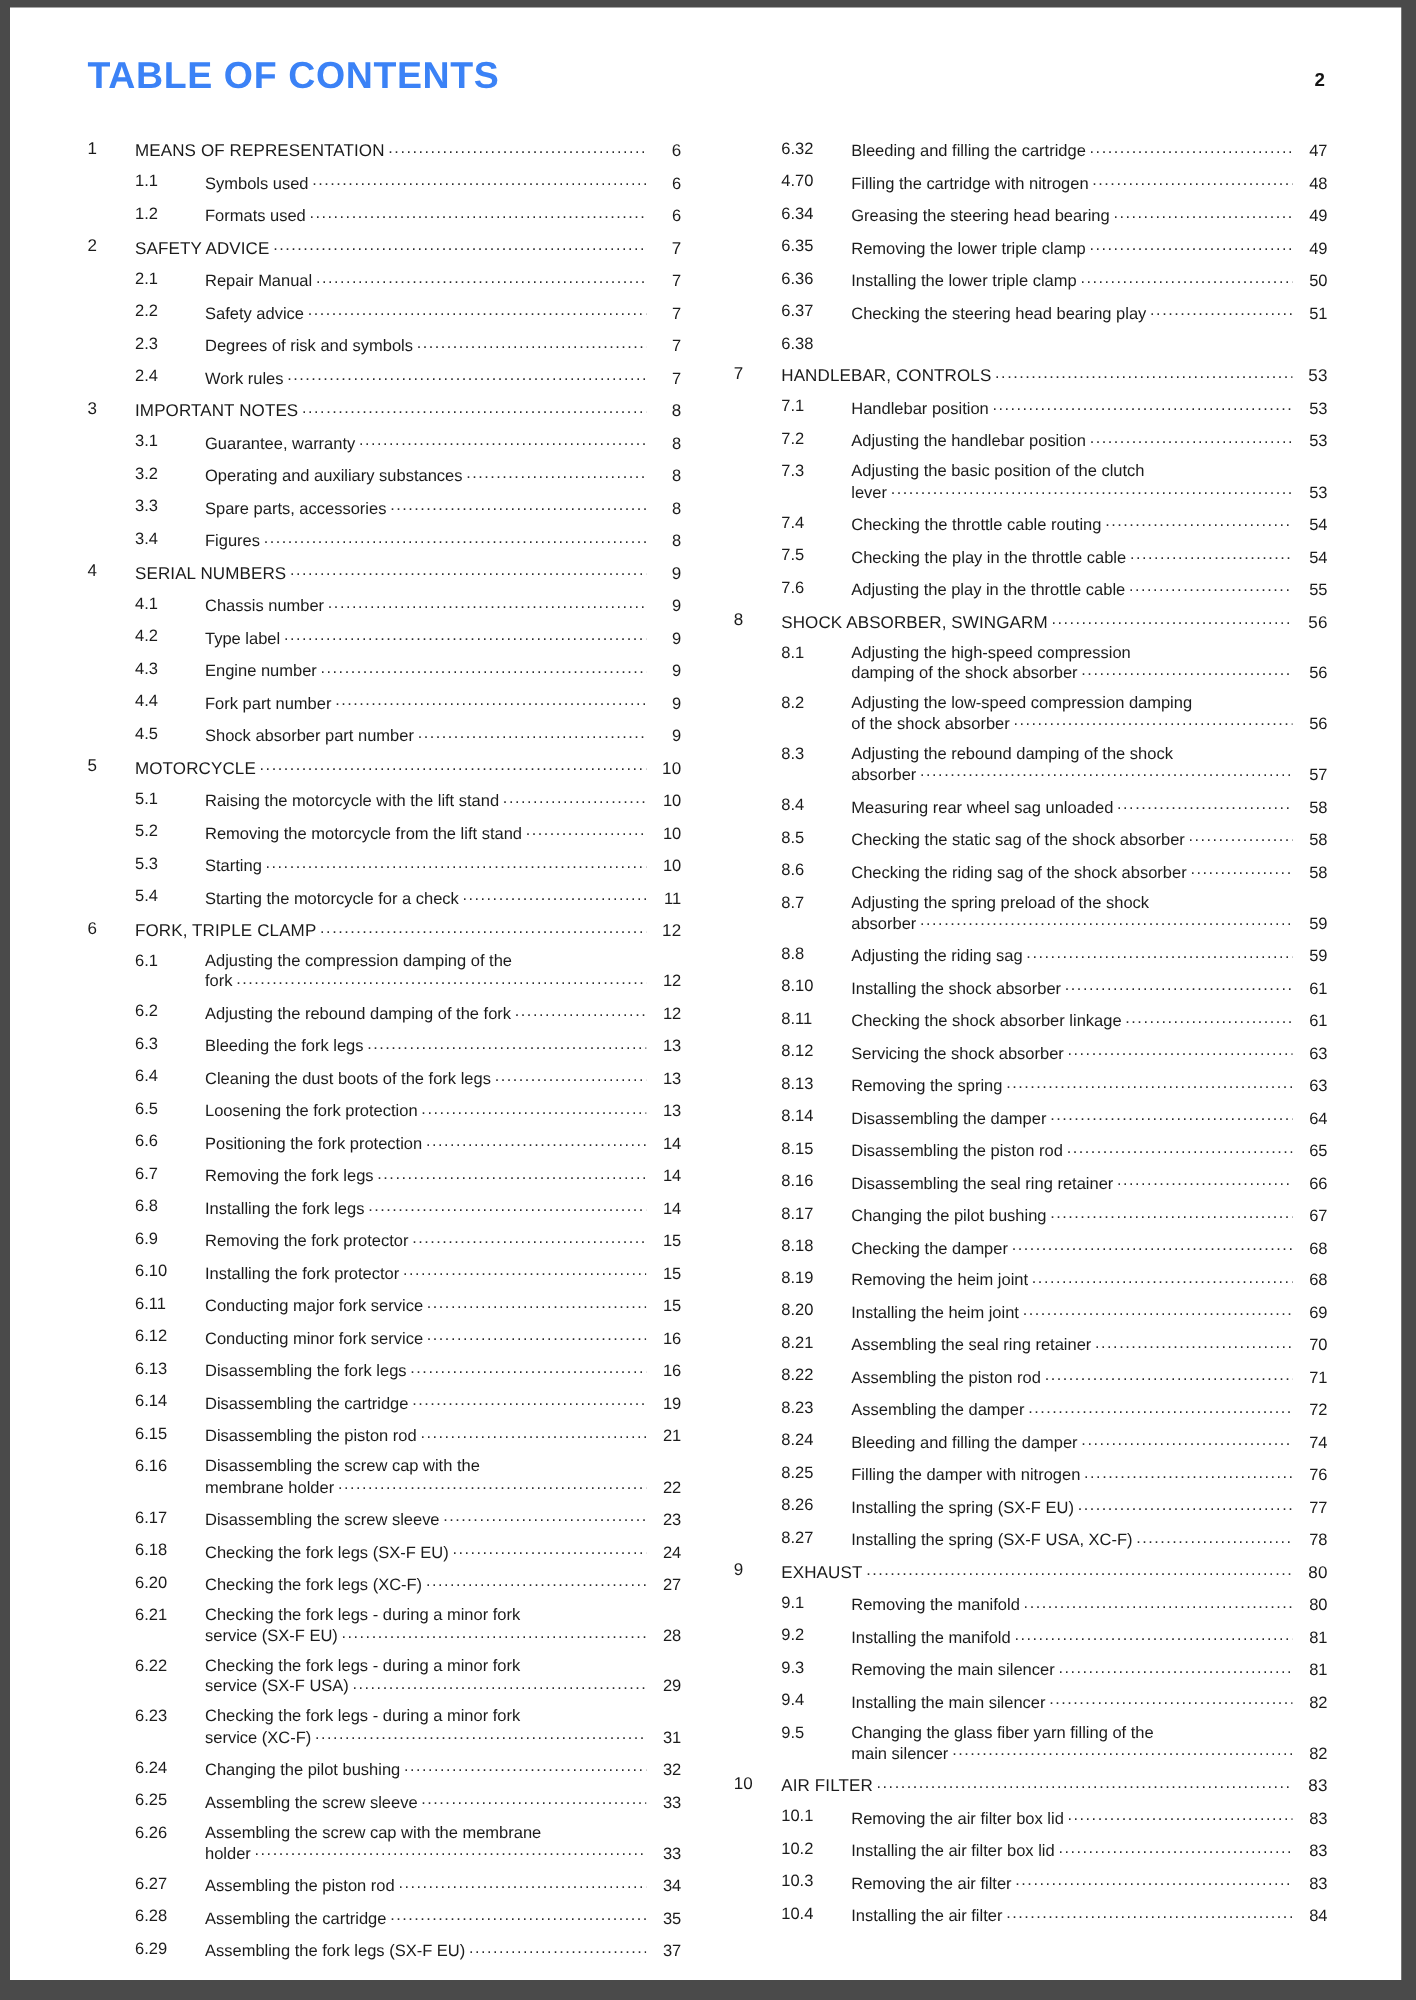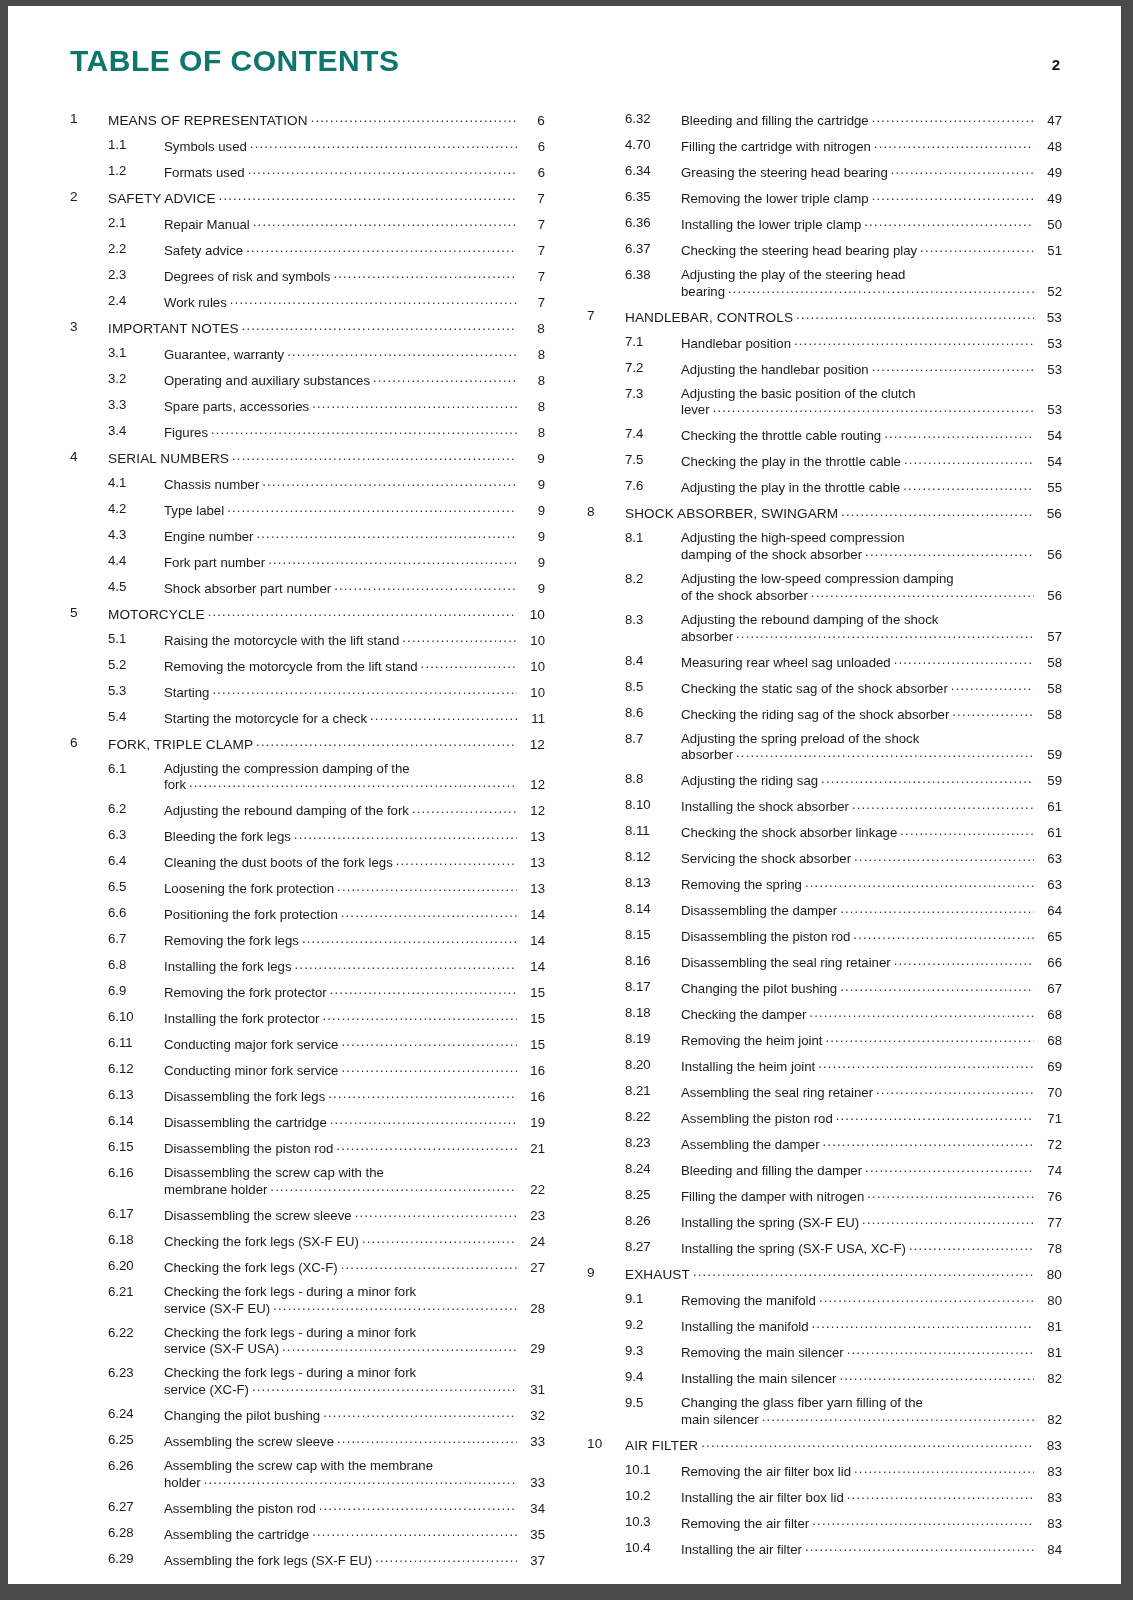--- a/index.html
+++ b/index.html
@@ -30,21 +30,21 @@
     width: 990px;
     height: 42px;
   }
   #doc-title {
     position: absolute;
     left: 0;
     top: 0;
     font-size: 30px;
     font-weight: bold;
     letter-spacing: 0.5px;
-    color: #0f766e;
+    color: #3b82f6;
     font-family: "Liberation Sans", sans-serif;
     white-space: nowrap;
   }
   #page-number {
     position: absolute;
     right: 0;
     top: 12px;
     font-size: 15px;
     font-weight: bold;
     color: #141414;
@@ -750,30 +750,20 @@
           <div class="toc-title-wrap">
             <div class="toc-line">
               <span class="toc-title">Checking the steering head bearing play</span>
               <span class="leader"></span>
               <span class="toc-page">51</span>
             </div>
           </div>
         </div>
         <div class="toc-row level2">
           <div class="toc-num">6.38</div>
-          <div class="toc-title-wrap">
-            <div class="wrap-line">
-              <span class="toc-title toc-first">Adjusting the play of the steering head</span>
-            </div>
-            <div class="toc-line">
-              <span class="toc-title">bearing</span>
-              <span class="leader"></span>
-              <span class="toc-page">52</span>
-            </div>
-          </div>
         </div>
         <div class="toc-row level1">
           <div class="toc-num">7</div>
           <div class="toc-title-wrap">
             <div class="toc-line">
               <span class="toc-title">HANDLEBAR, CONTROLS</span>
               <span class="leader"></span>
               <span class="toc-page">53</span>
             </div>
           </div>

